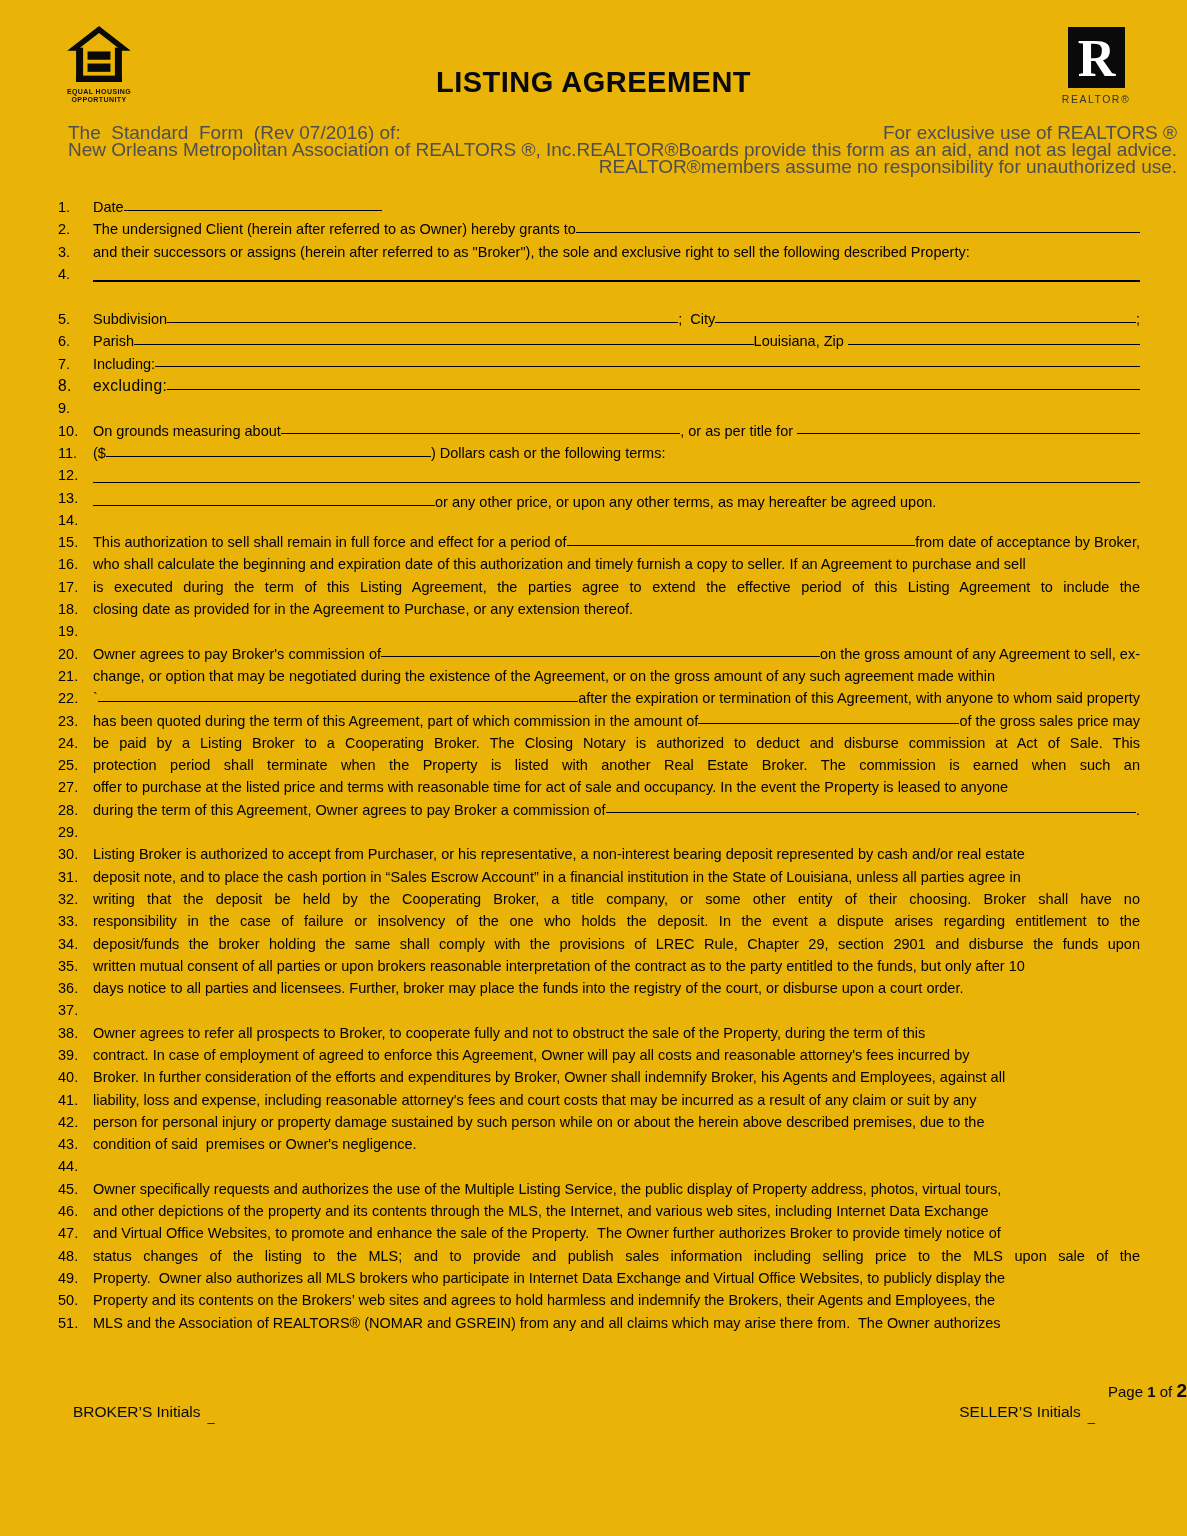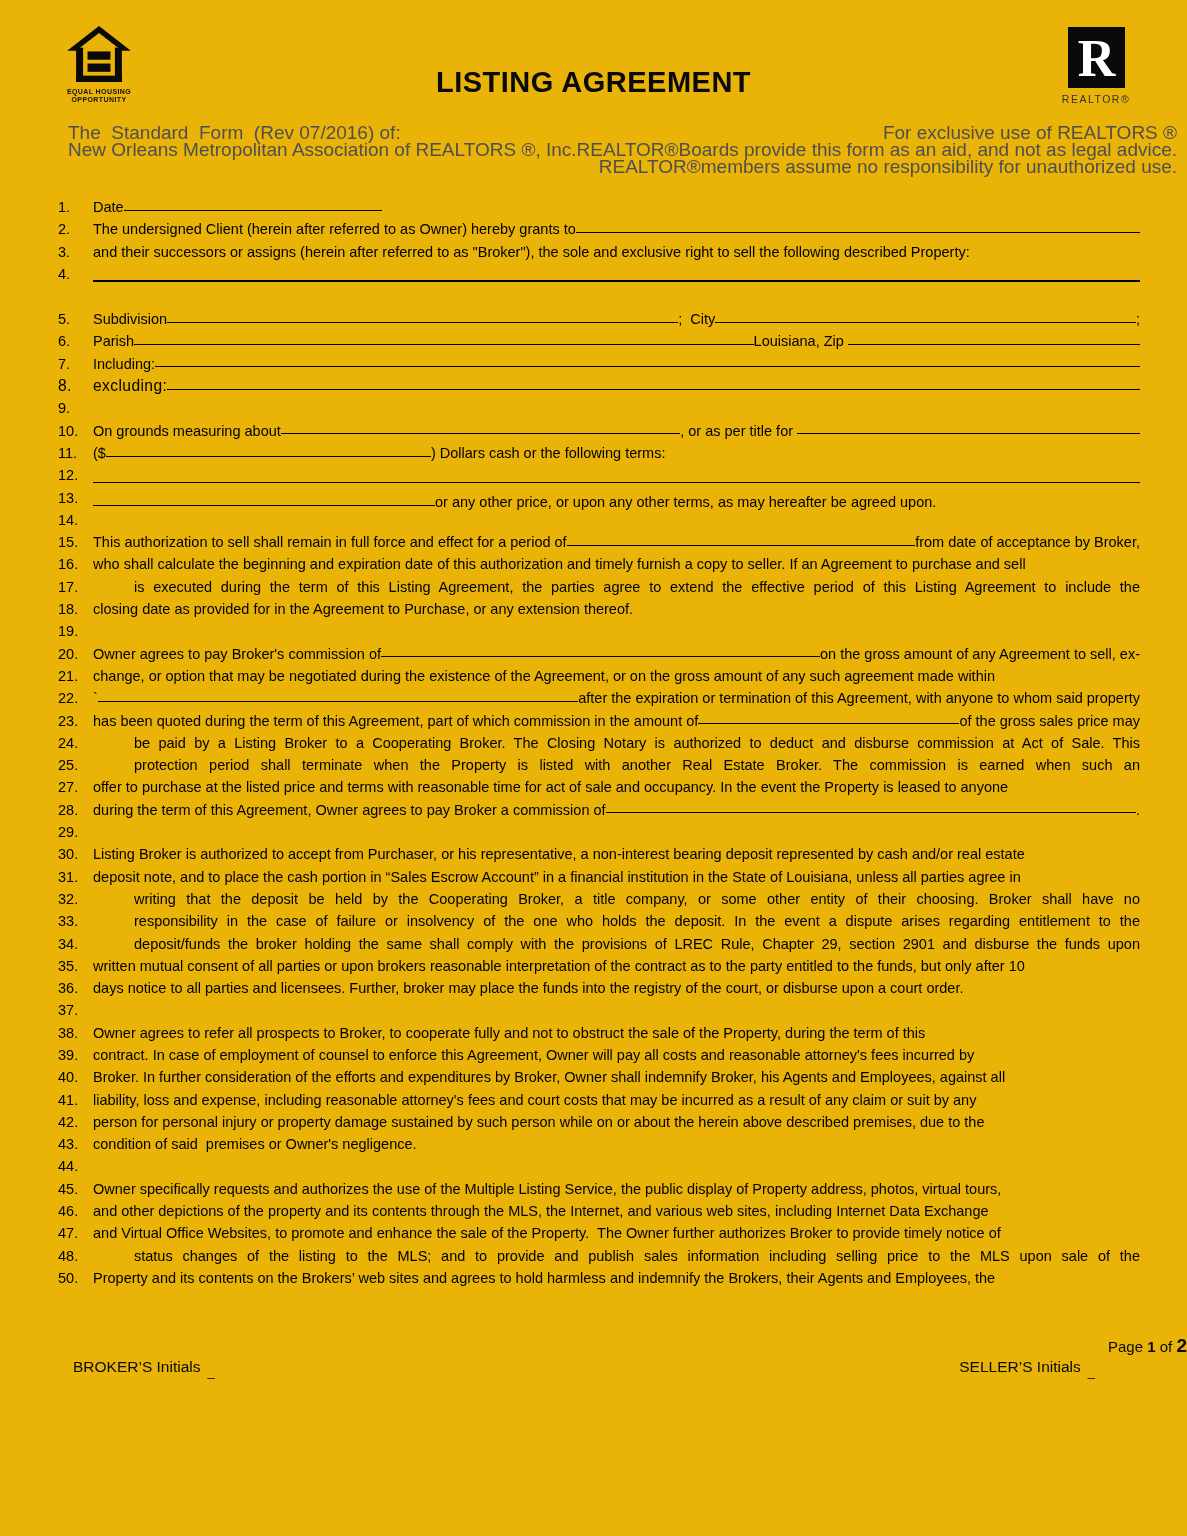--- a/index.html
+++ b/index.html
@@ -22,21 +22,21 @@
                font-size:19px; line-height:17px; color:#4f4f4f; }
   .subheader span { display:block; white-space:pre; }
   .sub-right { text-align:right; }
   
   .lines { margin-top:21px; padding-right:47px; font-size:14.5px; }
   .line { display:flex; align-items:baseline; height:22.3px; line-height:22.3px; padding-left:58px; }
   .line.gap { margin-bottom:23px; }
   .line.lg { font-size:15.6px; letter-spacing:.4px; }
   .num { width:35px; flex-shrink:0; }
   .content { flex:1; min-width:0; display:flex; align-items:center; }
-  .line.just .content { display:block; text-align:justify; text-align-last:justify;margin-left:41px; }
+  .line.just .content { display:block; text-align:justify; text-align-last:justify; }
   .t { white-space:pre; }
   .just .t { white-space:normal; }
   .blank { display:inline-block; height:0; border-bottom:1.5px solid #000;
            position:relative; top:3px; flex-shrink:0; }
   .blank.grow { flex-shrink:1; min-width:20px; }
   .blank.thick { border-bottom-width:2.5px; }
   
   .footer-page { margin-top:46px; text-align:right; font-size:15px; color:#0a0a0a; }
   .footer-page b { font-weight:bold; }
   .footer-page .big { font-size:19px; }
@@ -313,21 +313,21 @@
       </div>
       <div class="line">
         <span class="num">38.</span>
         <div class="content">
           <span class="t">Owner agrees to refer all prospects to Broker, to cooperate fully and not to obstruct the sale of the Property, during the term of this</span>
         </div>
       </div>
       <div class="line">
         <span class="num">39.</span>
         <div class="content">
-          <span class="t">contract. In case of employment of counsel to enforce this Agreement, Owner will pay all costs and reasonable attorney's fees incurred by</span>
+          <span class="t">contract. In case of employment of agreed to enforce this Agreement, Owner will pay all costs and reasonable attorney's fees incurred by</span>
         </div>
       </div>
       <div class="line">
         <span class="num">40.</span>
         <div class="content">
           <span class="t">Broker. In further consideration of the efforts and expenditures by Broker, Owner shall indemnify Broker, his Agents and Employees, against all</span>
         </div>
       </div>
       <div class="line">
         <span class="num">41.</span>
@@ -367,23 +367,35 @@
         <span class="num">47.</span>
         <div class="content">
           <span class="t">and Virtual Office Websites, to promote and enhance the sale of the Property.  The Owner further authorizes Broker to provide timely notice of</span>
         </div>
       </div>
       <div class="line just">
         <span class="num">48.</span>
         <div class="content"><span class="t">status changes of the listing to the MLS; and to provide and publish sales information including selling price to the MLS upon sale of the</span></div>
       </div>
       <div class="line">
+        <span class="num">49.</span>
+        <div class="content">
+          <span class="t">Property.  Owner also authorizes all MLS brokers who participate in Internet Data Exchange and Virtual Office Websites, to publicly display the</span>
+        </div>
+      </div>
+      <div class="line">
         <span class="num">50.</span>
         <div class="content">
           <span class="t">Property and its contents on the Brokers’ web sites and agrees to hold harmless and indemnify the Brokers, their Agents and Employees, the</span>
+        </div>
+      </div>
+      <div class="line">
+        <span class="num">51.</span>
+        <div class="content">
+          <span class="t">MLS and the Association of REALTORS® (NOMAR and GSREIN) from any and all claims which may arise there from.  The Owner authorizes</span>
         </div>
       </div>
     </div>
 
   <div class="footer-page"><span>Page </span><b>1</b><span> of </span><b class="big">2</b></div>
 
   <div class="footer-initials">
     <div><span>BROKER’S Initials</span><span class="init-mark">_</span></div>
     <div><span>SELLER’S Initials</span><span class="init-mark">_</span></div>
   </div>

